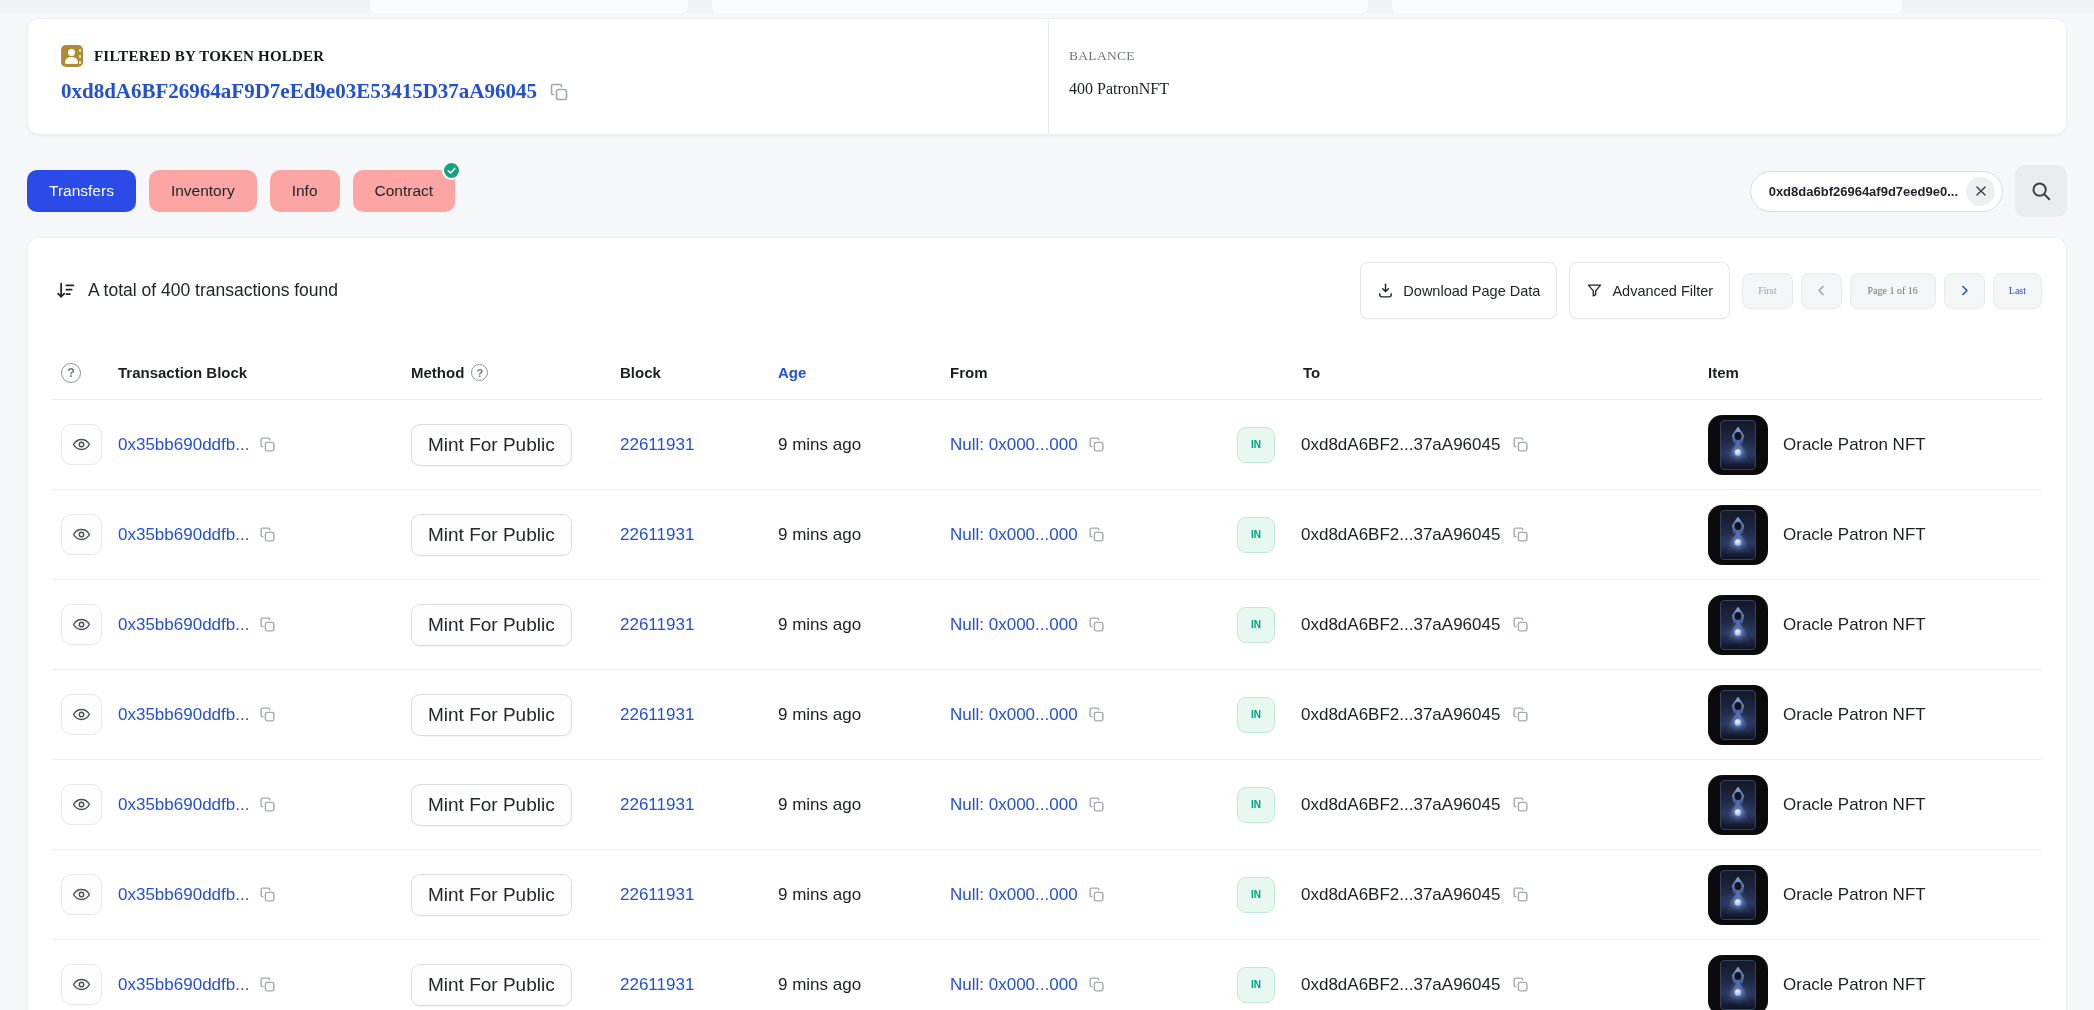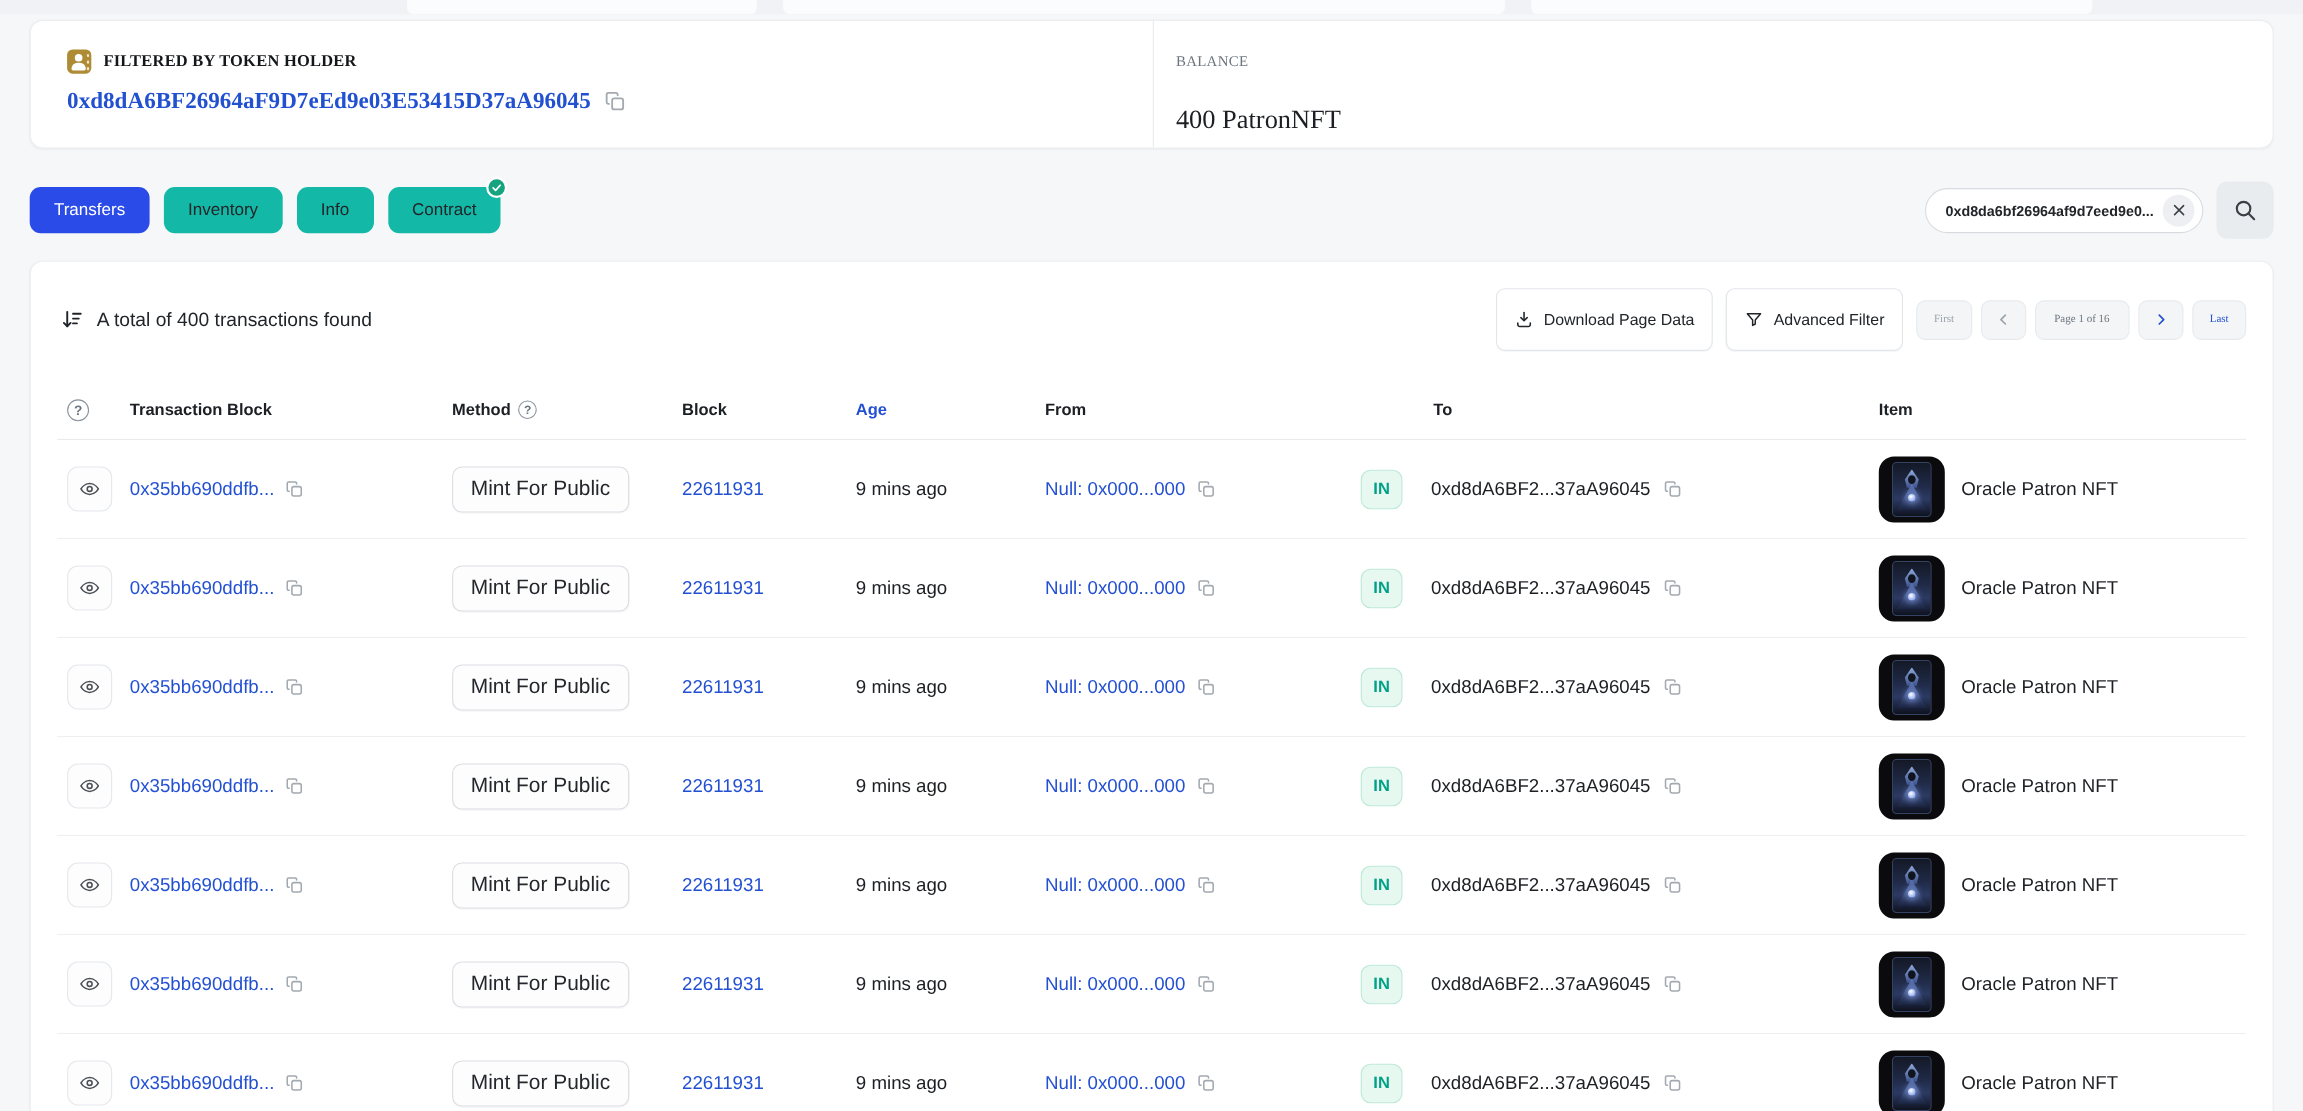--- a/index.html
+++ b/index.html
@@ -28,38 +28,38 @@
     display:flex;
     font-family:Liberation Serif, serif;
   }
   .hc-left { width:1020px; padding:25px 0 0 33px; }
   .hc-right { flex:1; border-left:1px solid #e9ecef; padding:25px 0 0 20px; }
   .hc-row1 { display:flex; align-items:center; gap:11px; height:24px; }
   .filter-label { font-size:15px; font-weight:700; color:#14171a; letter-spacing:.2px; }
   .holder-row { display:flex; align-items:center; gap:12px; margin-top:11px; }
   .holder-address { font-size:21px; font-weight:700; color:#2150d0; text-decoration:none; }
   .balance-label { font-size:13.5px; color:#6c757d; letter-spacing:.3px; height:24px; display:flex; align-items:center; }
-  .balance-value { font-size:24px; color:#1c1f23; margin-top:28px; }
+  .balance-value { font-size:16px; color:#1c1f23; margin-top:12px; }
 
   .gold-icon {
     width:22px; height:22px; border-radius:5px; background:#ae8b35; position:relative; flex:0 0 auto;
   }
   .gold-icon .head { position:absolute; left:7px; top:4px; width:7px; height:7px; border-radius:50%; background:#fff; }
   .gold-icon .shoulders { position:absolute; left:4px; top:12px; width:13px; height:7px; border-radius:7px 7px 2px 2px; background:#fff; }
   .gold-icon .dot { position:absolute; right:2px; width:2px; height:3px; background:#f4e7c4; border-radius:1px; }
   .gold-icon .d1 { top:4px; } .gold-icon .d2 { top:10px; } .gold-icon .d3 { top:16px; }
 
   .copy-btn { background:none; border:none; cursor:pointer; display:inline-flex; align-items:center; padding:0; }
 
   
   .tabs-row { margin:30px 27px 0 27px; display:flex; align-items:center; justify-content:space-between; }
   .tabs { display:flex; align-items:center; gap:13px; }
   .tab {
     border:none; cursor:pointer; border-radius:10px; padding:11px 22px;
-    font-size:15.5px; font-weight:500; background:#14b8a6; color:#212529;
+    font-size:15.5px; font-weight:500; background:#fca5a5; color:#212529;
     font-family:inherit; position:relative; line-height:1.3;
   }
   .tab.active { background:#2a4be8; color:#fff; }
   .tab-badge {
     position:absolute; top:-9px; right:-6px; width:19px; height:19px; border-radius:50%;
     background:#15a380; border:2px solid #fff; display:flex; align-items:center; justify-content:center;
   }
   .search-area { display:flex; align-items:center; gap:12px; }
   .filter-chip {
     height:41px; border:1px solid #d8dce1; background:#fff; border-radius:21px;
@@ -125,21 +125,21 @@
   }
   .cell-flex { display:flex; align-items:center; gap:10px; }
   .link { color:#2350d2; text-decoration:none; cursor:pointer; }
   .method-badge {
     display:inline-block; padding:9px 16px; border:1px solid #dadde2; border-radius:9px;
     background:#fdfdfe; font-size:19px; color:#24272b; box-shadow:0 1px 1px rgba(16,24,40,.03);
     white-space:nowrap;
   }
   .dir-badge {
     width:38px; height:36px; border-radius:9px; background:#e7f8f1; border:1px solid #bde9d9;
-    color:#00a186; font-size:15px; font-weight:700; display:flex; align-items:center; justify-content:center;
+    color:#00a186; font-size:10px; font-weight:700; display:flex; align-items:center; justify-content:center;
     flex:0 0 auto;
   }
   .to-cell { display:flex; align-items:center; gap:26px; }
   .to-addr-group { display:flex; align-items:center; gap:12px; }
   .item-cell { display:flex; align-items:center; gap:15px; }
 
   
   .nft-thumb {
     width:60px; height:60px; border-radius:14px; background:#0b0b0d; overflow:hidden;
     display:flex; align-items:center; justify-content:center; flex:0 0 auto;

